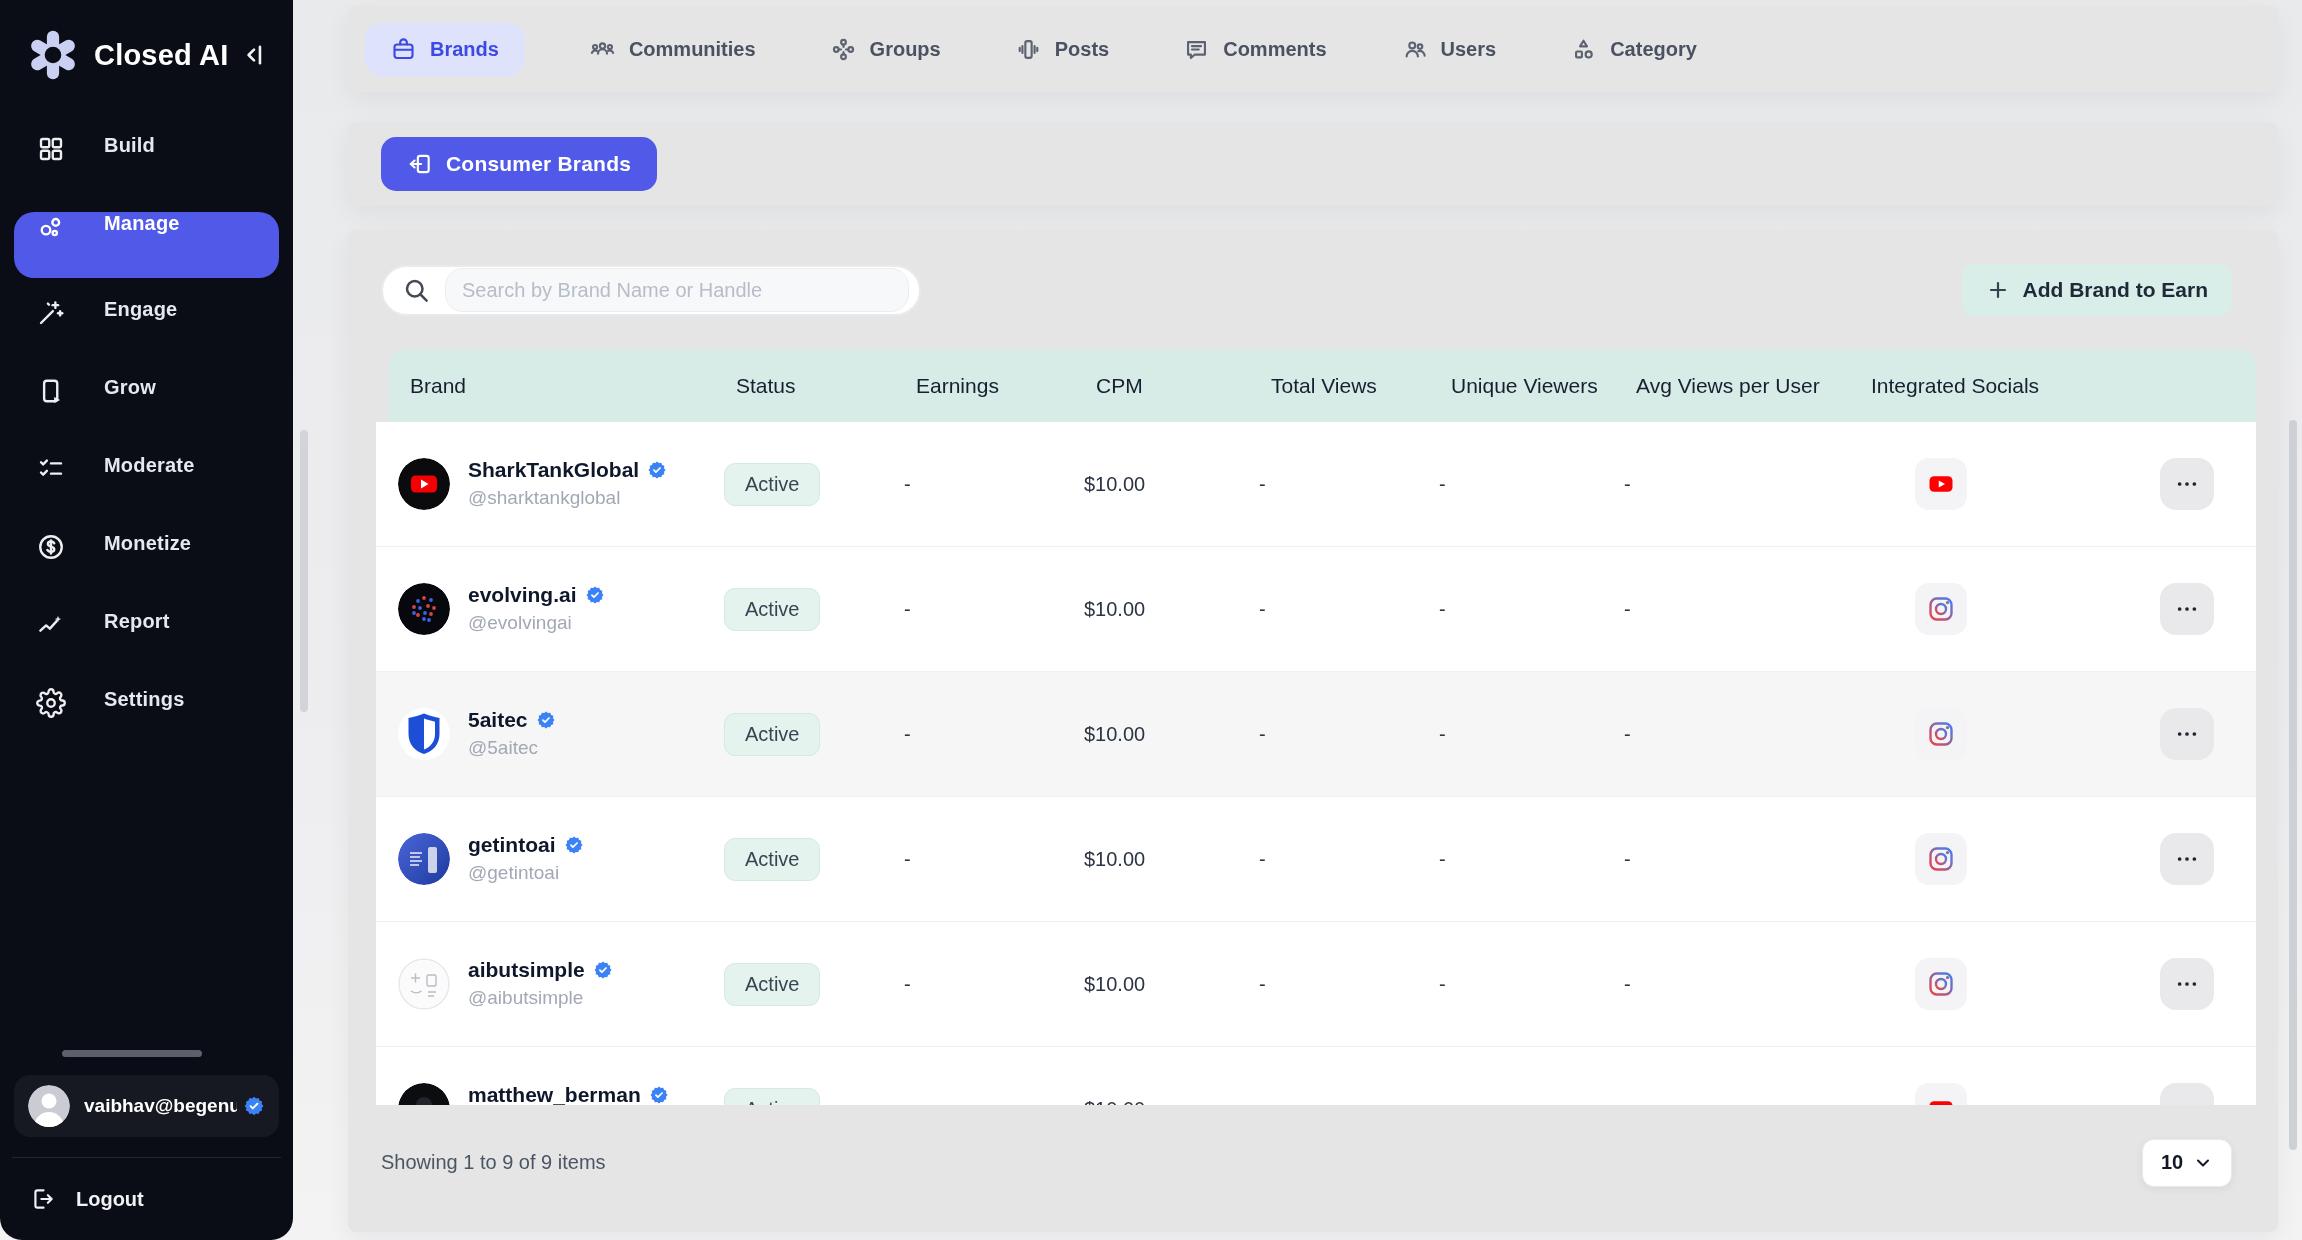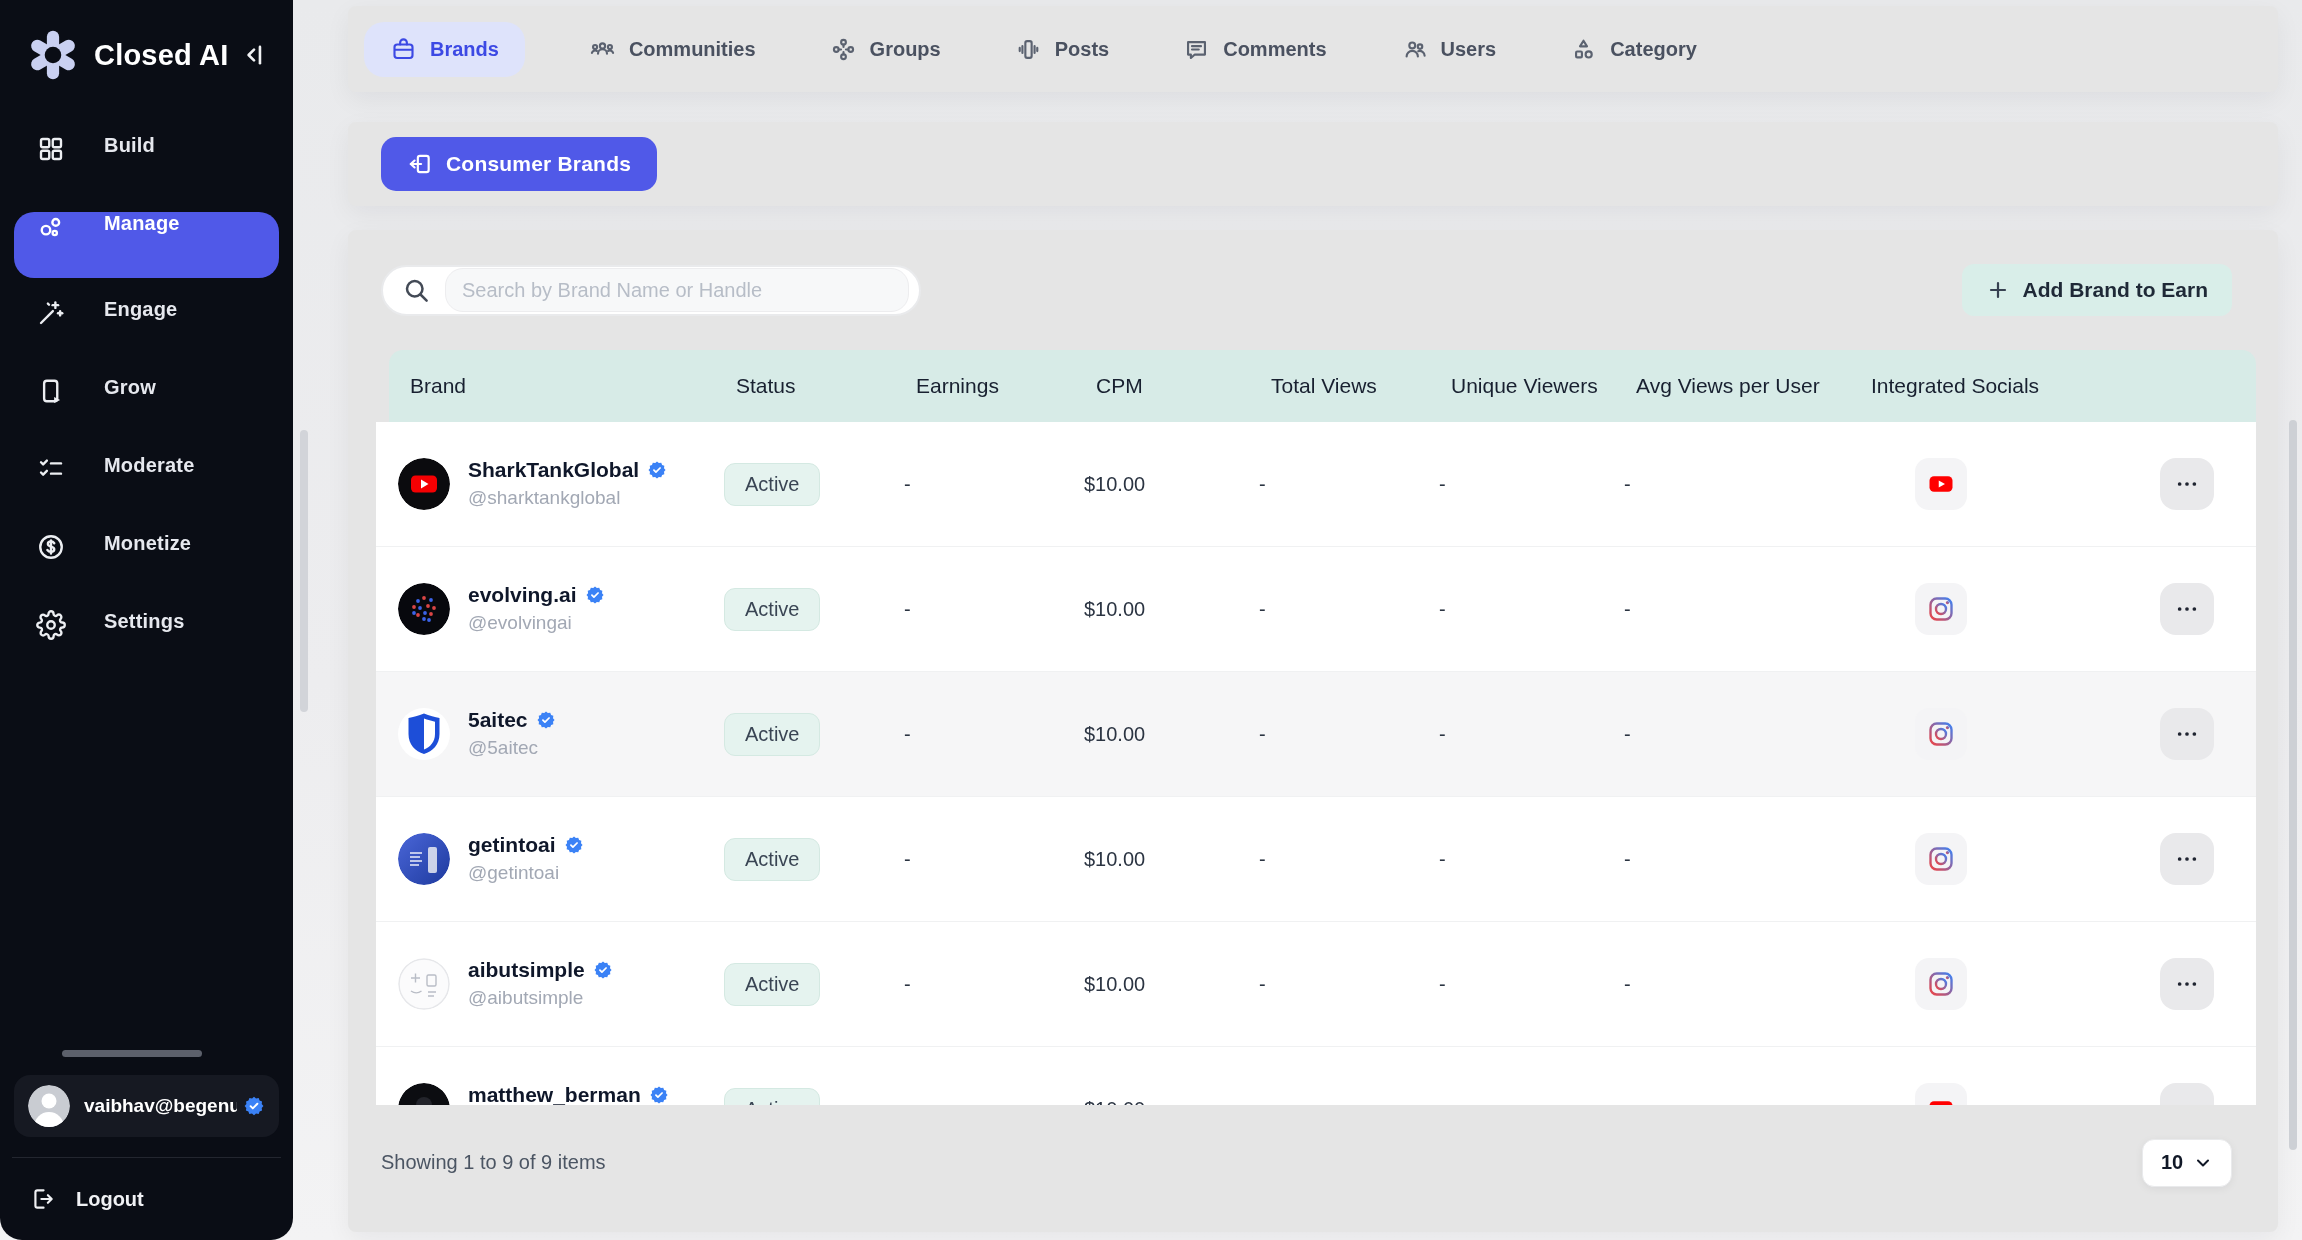--- a/index.html
+++ b/index.html
@@ -232,20 +232,29 @@
             <circle cx="12" cy="12" r="8.6"></circle>
             <path d="M12 6.8v10.4"></path>
             <path d="M14.6 9c-.6-.9-1.5-1.4-2.6-1.4-1.5 0-2.5.9-2.5 2 0 2.7 5.1 1.6 5.1 4.2 0 1.2-1.1 2.1-2.6 2.1-1.3 0-2.3-.6-2.9-1.5"></path>
           </svg>
         </span>
         <span class="label">Monetize</span>
       </div>
       <div class="side-item">
         <span class="icon">
           <svg viewBox="0 0 24 24" width="100%" height="100%" fill="none" stroke="currentColor" stroke-width="1.9" stroke-linecap="round" stroke-linejoin="round">
+            <path d="M3.5 16.5l4.6-4.2 3 2.6 5.4-6"></path>
+            <path d="M17.6 4.6l.7 1.9 1.9.7-1.9.7-.7 1.9-.7-1.9-1.9-.7 1.9-.7z" fill="currentColor" stroke="none"></path>
+          </svg>
+        </span>
+        <span class="label">Report</span>
+      </div>
+      <div class="side-item">
+        <span class="icon">
+          <svg viewBox="0 0 24 24" width="100%" height="100%" fill="none" stroke="currentColor" stroke-width="1.9" stroke-linecap="round" stroke-linejoin="round">
             <circle cx="12" cy="12" r="3"></circle>
             <path d="M19.4 15a1.65 1.65 0 0 0 .33 1.82l.06.06a2 2 0 0 1 0 2.83 2 2 0 0 1-2.83 0l-.06-.06a1.65 1.65 0 0 0-1.82-.33 1.65 1.65 0 0 0-1 1.51V21a2 2 0 0 1-2 2 2 2 0 0 1-2-2v-.09A1.65 1.65 0 0 0 9 19.4a1.65 1.65 0 0 0-1.82.33l-.06.06a2 2 0 0 1-2.83 0 2 2 0 0 1 0-2.83l.06-.06a1.65 1.65 0 0 0 .33-1.82 1.65 1.65 0 0 0-1.51-1H3a2 2 0 0 1-2-2 2 2 0 0 1 2-2h.09A1.65 1.65 0 0 0 4.6 9a1.65 1.65 0 0 0-.33-1.82l-.06-.06a2 2 0 0 1 0-2.83 2 2 0 0 1 2.83 0l.06.06a1.65 1.65 0 0 0 1.82.33H9a1.65 1.65 0 0 0 1-1.51V3a2 2 0 0 1 2-2 2 2 0 0 1 2 2v.09a1.65 1.65 0 0 0 1 1.51 1.65 1.65 0 0 0 1.82-.33l.06-.06a2 2 0 0 1 2.83 0 2 2 0 0 1 0 2.83l-.06.06a1.65 1.65 0 0 0-.33 1.82V9a1.65 1.65 0 0 0 1.51 1H21a2 2 0 0 1 2 2 2 2 0 0 1-2 2h-.09a1.65 1.65 0 0 0-1.51 1z"></path>
           </svg>
         </span>
         <span class="label">Settings</span>
       </div>
     </nav>
 
   <div class="sidebar-bottom">
     <div class="drag-handle"></div>

